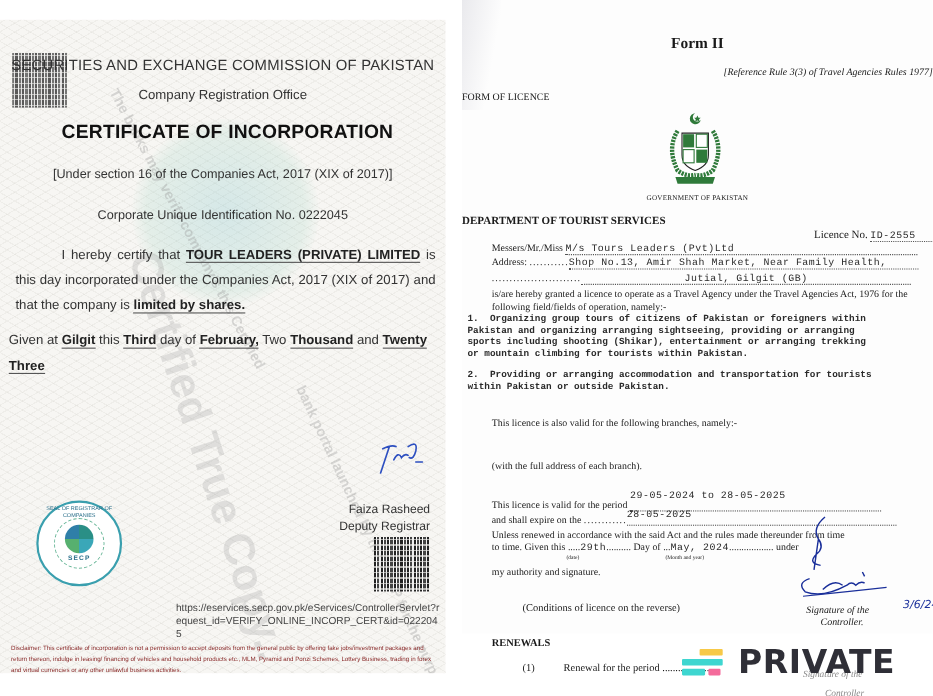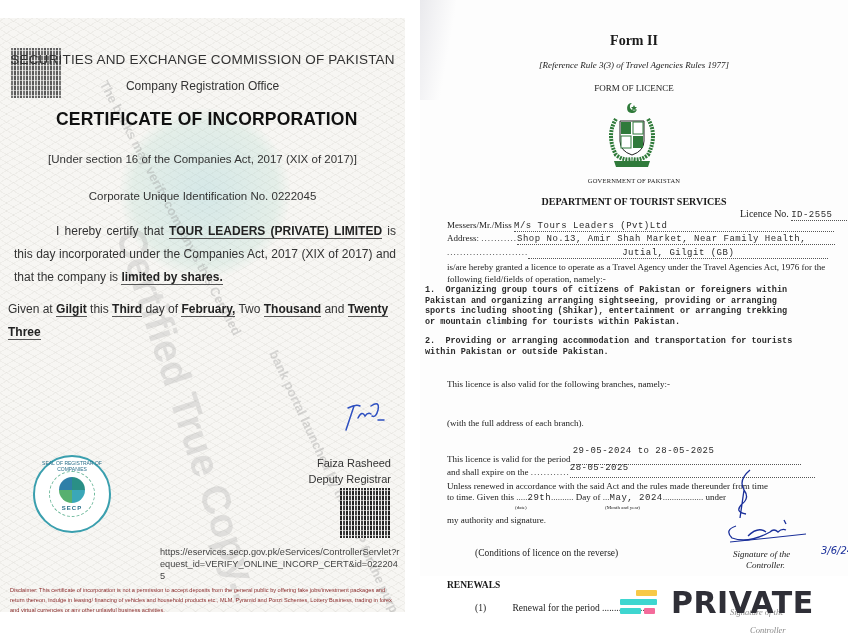--- a/index.html
+++ b/index.html
@@ -81,25 +81,25 @@
   
   .lic {
     position: absolute; left: 420px; top: 0; width: 428px; height: 576px; background: #fdfdfd;
     font-family: "Liberation Serif", serif; color: #1a1a1a;
   }
   .lic .edge {
     position: absolute; left: 0; top: 0; width: 36px; height: 100px;
     background: linear-gradient(100deg, rgba(225,225,230,0.7) 0%, rgba(255,255,255,0) 70%);
   }
   .lic .form-title { position: absolute; left: 0; width: 100%; top: 33px; text-align: center; font-size: 14px; font-weight: bold; }
-  .lic .ref { position: absolute; left: 0; width: 100%; top: 60px; text-align: center; font-size: 9px; font-style: italic; }
-  .lic .form-of { position: absolute; left: 0; width: 100%; top: 83px; text-align: center; font-size: 9px; }
+  .lic .ref { position: absolute; left: 0; width: 100%; top: 60px; text-align: right; font-size: 9px; font-style: italic; }
+  .lic .form-of { position: absolute; left: 0; width: 100%; top: 83px; text-align: left; font-size: 9px; }
   .lic .emblem { position: absolute; left: 182px; top: 101px; width: 60px; height: 68px; }
   .lic .gov { position: absolute; left: 0; width: 100%; top: 177px; text-align: center; font-size: 6.5px; letter-spacing: 0.2px; }
-  .lic .dept { position: absolute; left: 0; width: 100%; top: 196px; text-align: center; font-size: 10px; font-weight: bold; }
+  .lic .dept { position: absolute; left: 0; width: 100%; top: 196px; font-size: 10px; font-weight: bold; }
   .lic .row { position: absolute; font-size: 9px; white-space: nowrap; }
   .lic .typed { font-family: "Liberation Mono", monospace; font-size: 9px; color: #2a2a2a; letter-spacing: 0.5px; }
   .lic .dotted { border-bottom: 1px dotted #555; display: inline-block; }
   .lic .body-text { position: absolute; left: 27px; width: 392px; font-size: 9px; line-height: 12px; }
   .lic .ops { position: absolute; left: 5px; width: 423px; font-family: "Liberation Mono", monospace; font-size: 8.5px; line-height: 10.5px; color: #2a2a2a; white-space: pre; overflow: hidden; font-weight: bold; }
   .lic .small-lbl { position: absolute; font-size: 5px; }
   .lic .signature-svg { position: absolute; left: 280px; top: 468px; width: 110px; height: 90px; }
   .lic .ctrl-lbl { position: absolute; left: 313px; top: 549px; font-size: 9px; font-style: italic; }
   .lic .ctrl-lbl2 { position: absolute; left: 326px; top: 560px; font-size: 9px; font-style: italic; }
   .lic .ctrl-date { position: absolute; left: 401px; top: 545px; font-size: 10px; color: #1a2f9a; font-style: italic; font-family: "DejaVu Sans", sans-serif; }

